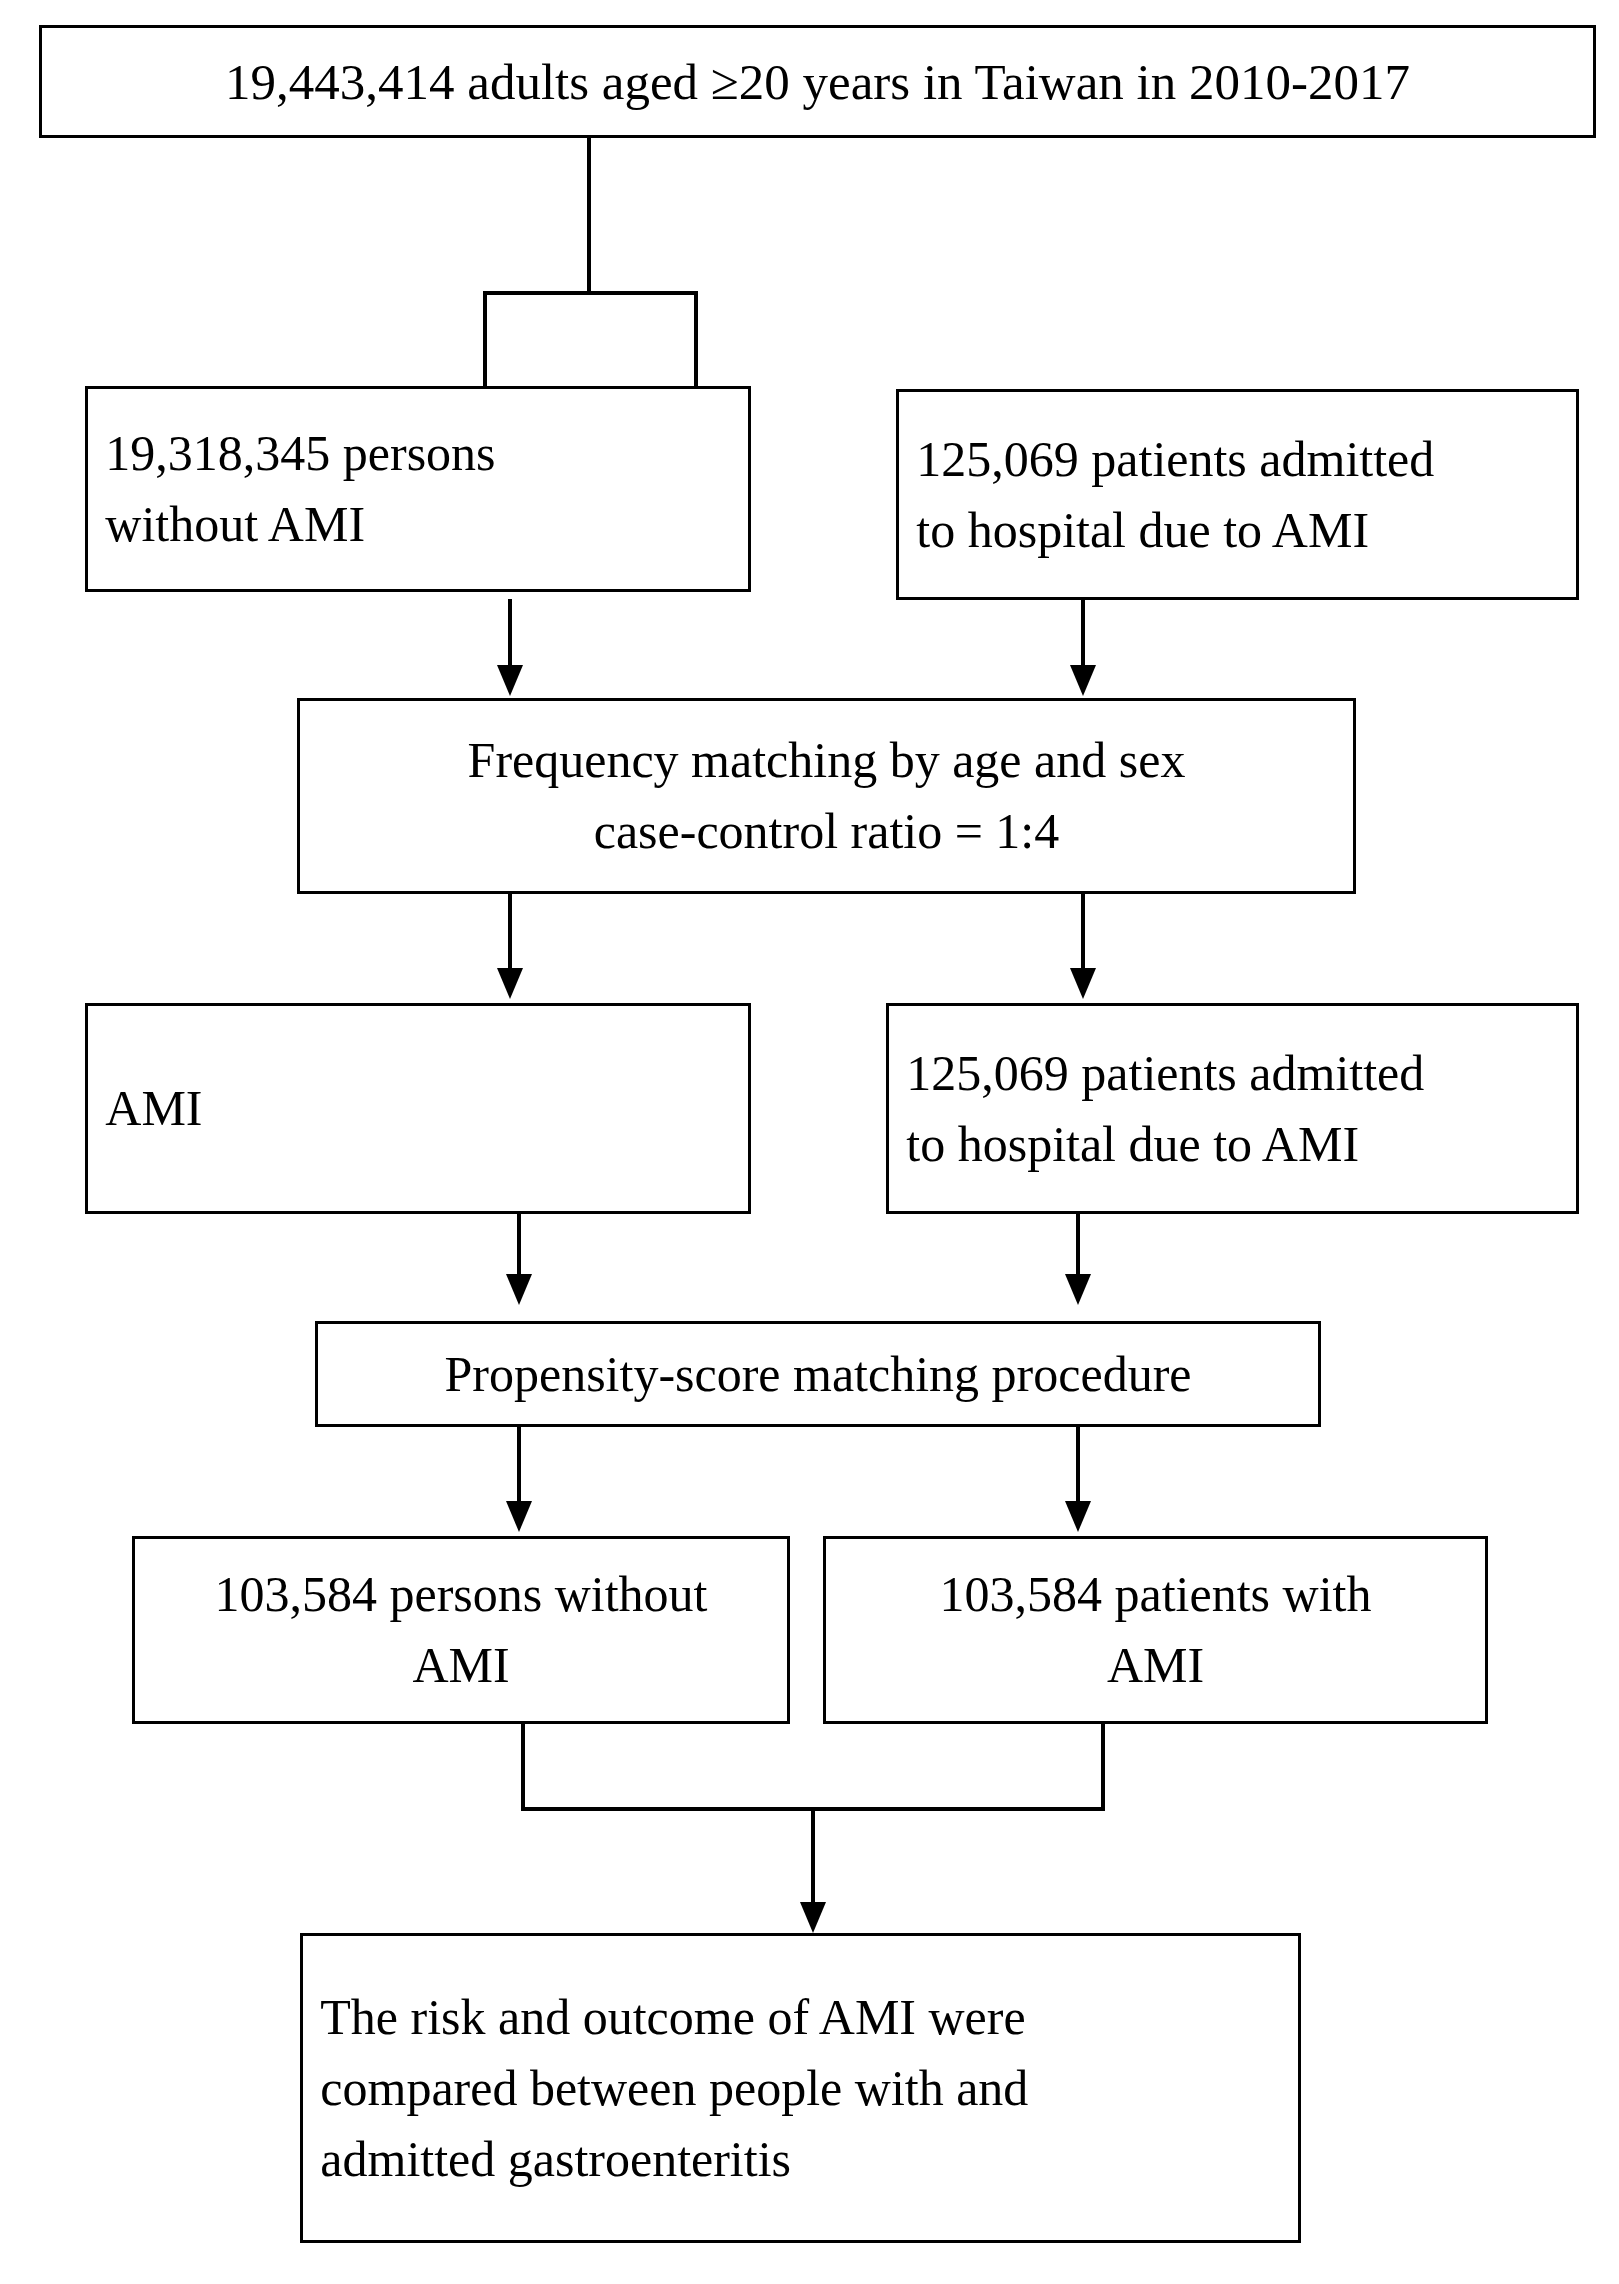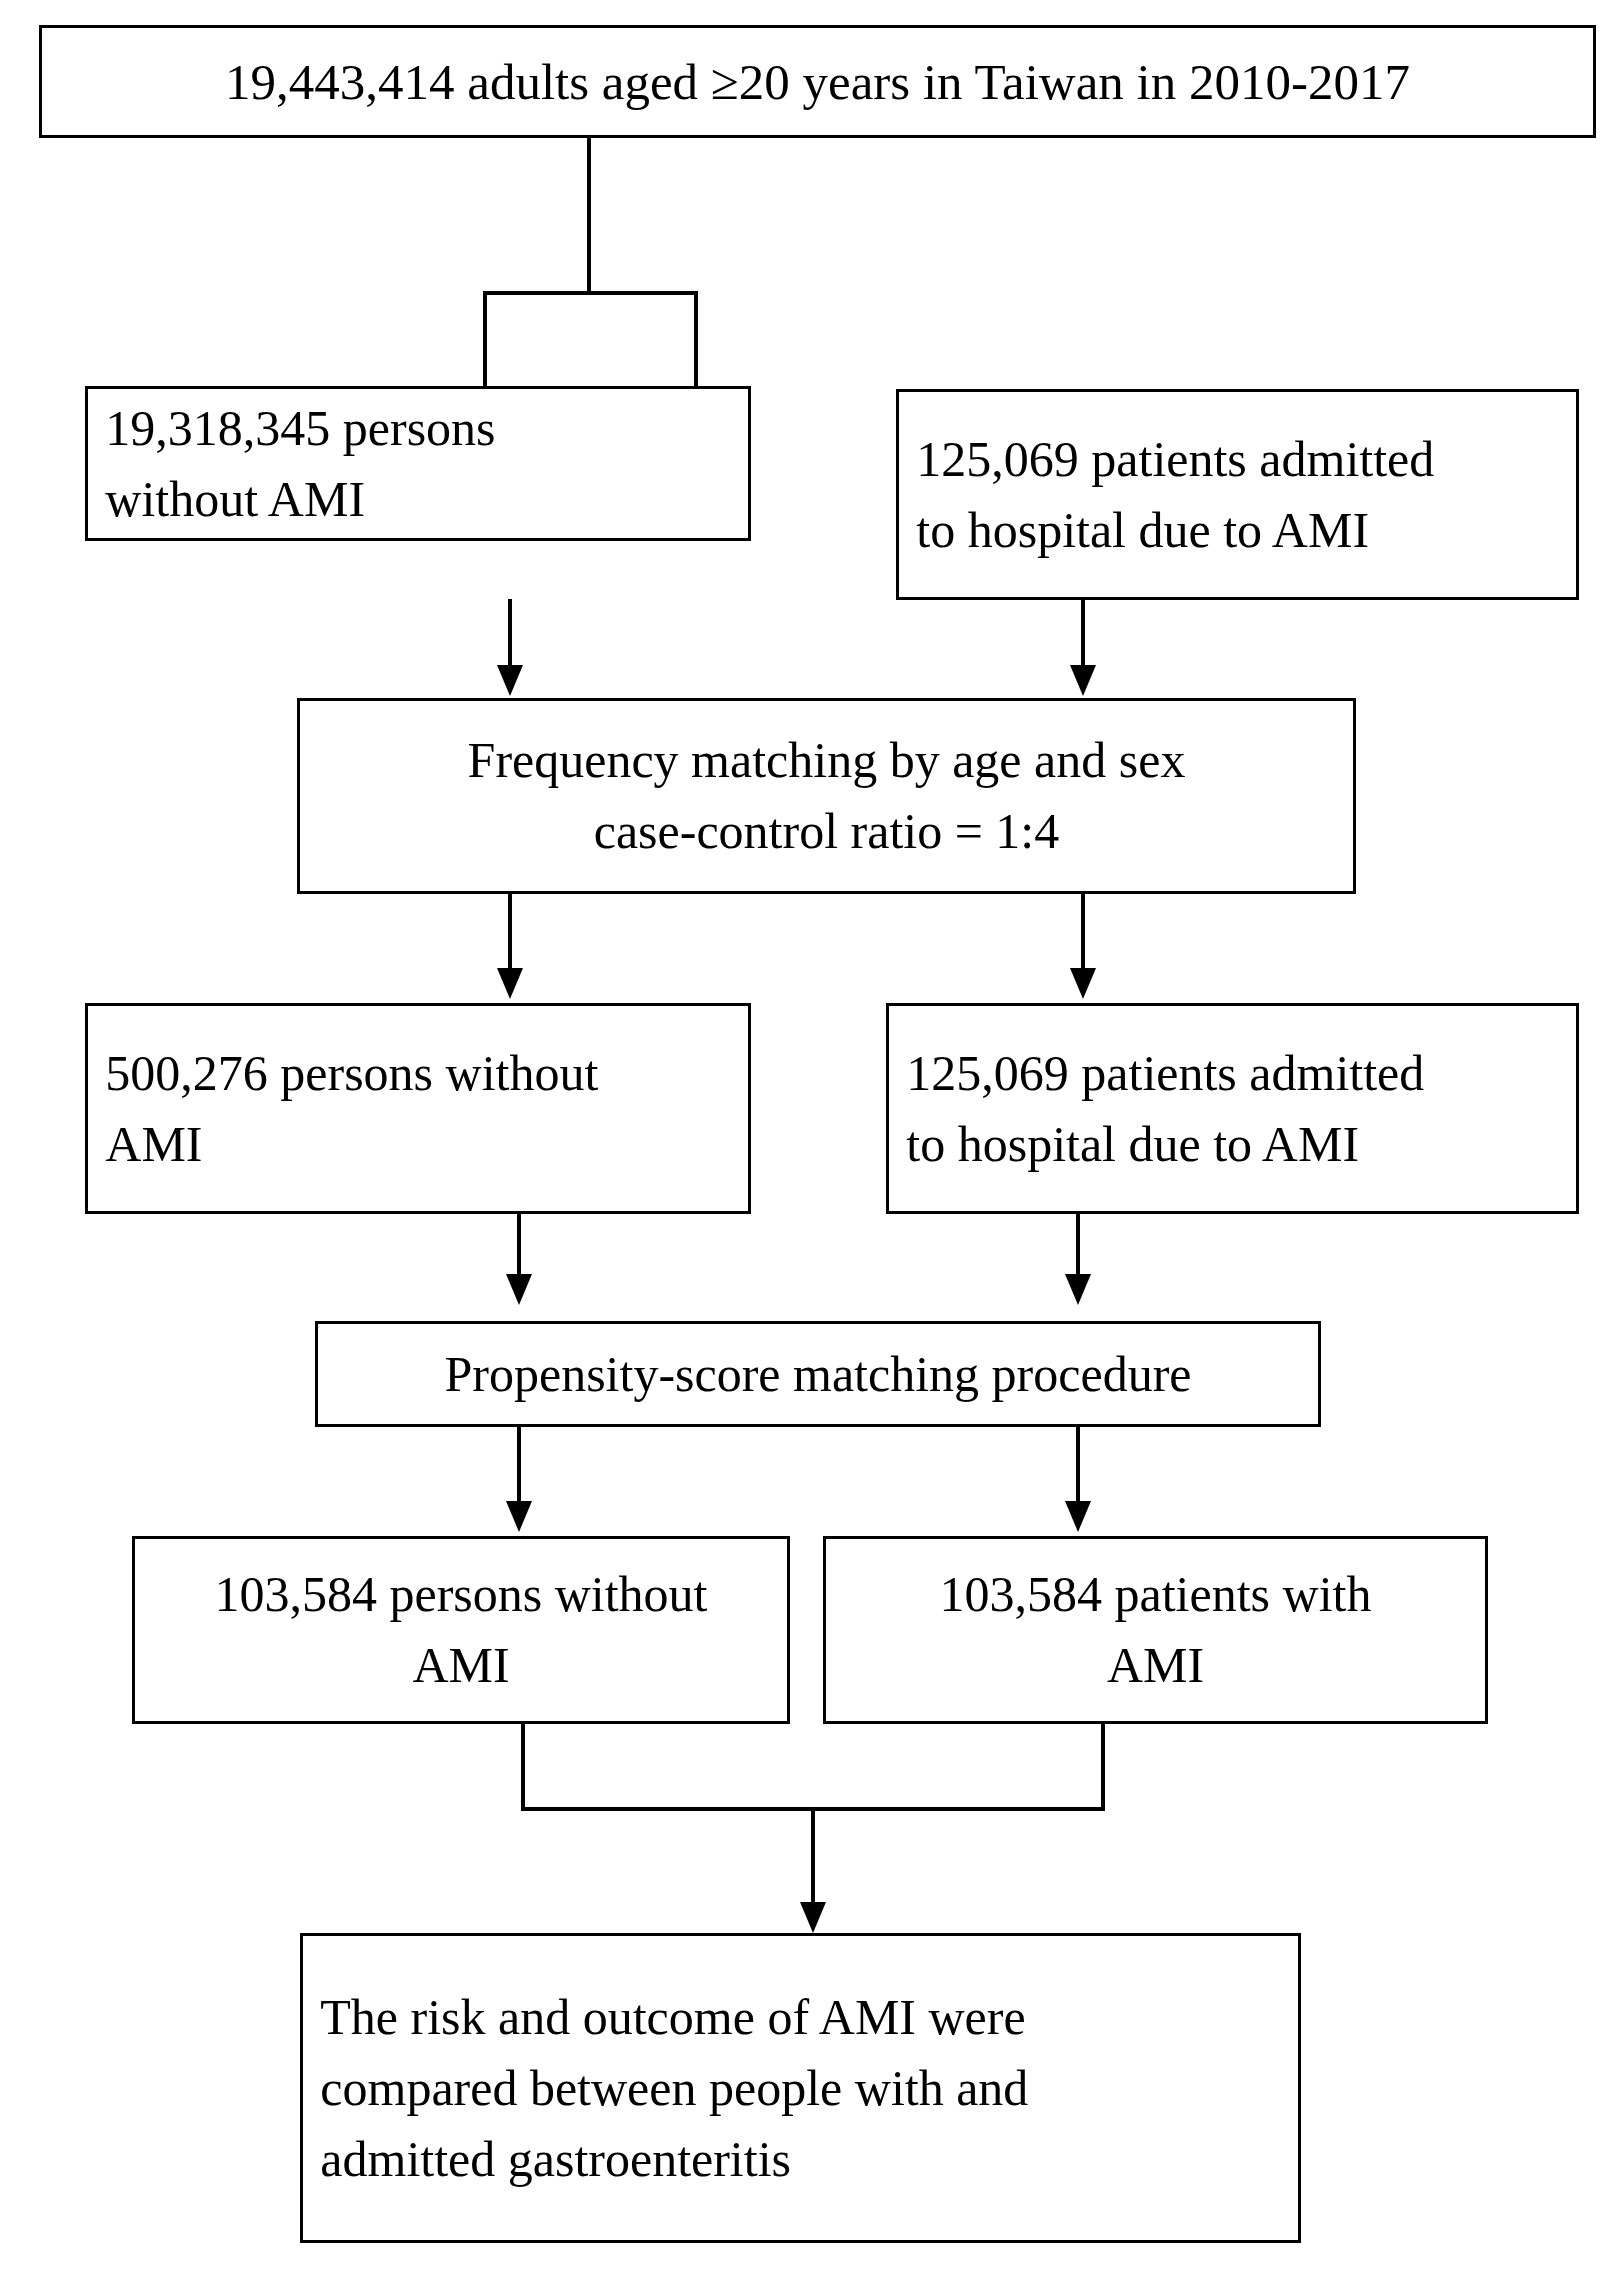--- a/index.html
+++ b/index.html
@@ -47,21 +47,21 @@
   </div>
 
   <div class="vline" style="left:587px;top:138px;height:154px;"></div>
 
   <div class="hline" style="left:483px;top:291px;width:215px;"></div>
 
   <div class="vline" style="left:483px;top:291px;height:97px;"></div>
 
   <div class="vline" style="left:694px;top:291px;height:100px;"></div>
 
-  <div class="node left s-box" style="left:85px;top:386px;width:666px;height:155px;">
+  <div class="node left s-box" style="left:85px;top:386px;width:666px;height:206px;">
     <span class="txt">19,318,345 persons</span>
     <span class="txt">without AMI</span>
   </div>
 
   <div class="node left s-box" style="left:896px;top:389px;width:683px;height:211px;">
     <span class="txt">125,069 patients admitted</span>
     <span class="txt">to hospital due to AMI</span>
   </div>
 
   <div class="vline" style="left:508px;top:599px;height:70px;"></div>
@@ -75,21 +75,20 @@
     <span class="txt">case-control ratio = 1:4</span>
   </div>
 
   <div class="vline" style="left:508px;top:894px;height:76px;"></div>
   <div class="arrowhead" style="left:497px;top:968px;"></div>
 
   <div class="vline" style="left:1081px;top:894px;height:76px;"></div>
   <div class="arrowhead" style="left:1070px;top:968px;"></div>
 
   <div class="node left s-box" style="left:85px;top:1003px;width:666px;height:211px;">
-    <span class="txt">500,276 persons without</span>
     <span class="txt">AMI</span>
   </div>
 
   <div class="node left s-box" style="left:886px;top:1003px;width:693px;height:211px;">
     <span class="txt">125,069 patients admitted</span>
     <span class="txt">to hospital due to AMI</span>
   </div>
 
   <div class="vline" style="left:517px;top:1214px;height:62px;"></div>
   <div class="arrowhead" style="left:506px;top:1274px;"></div>

